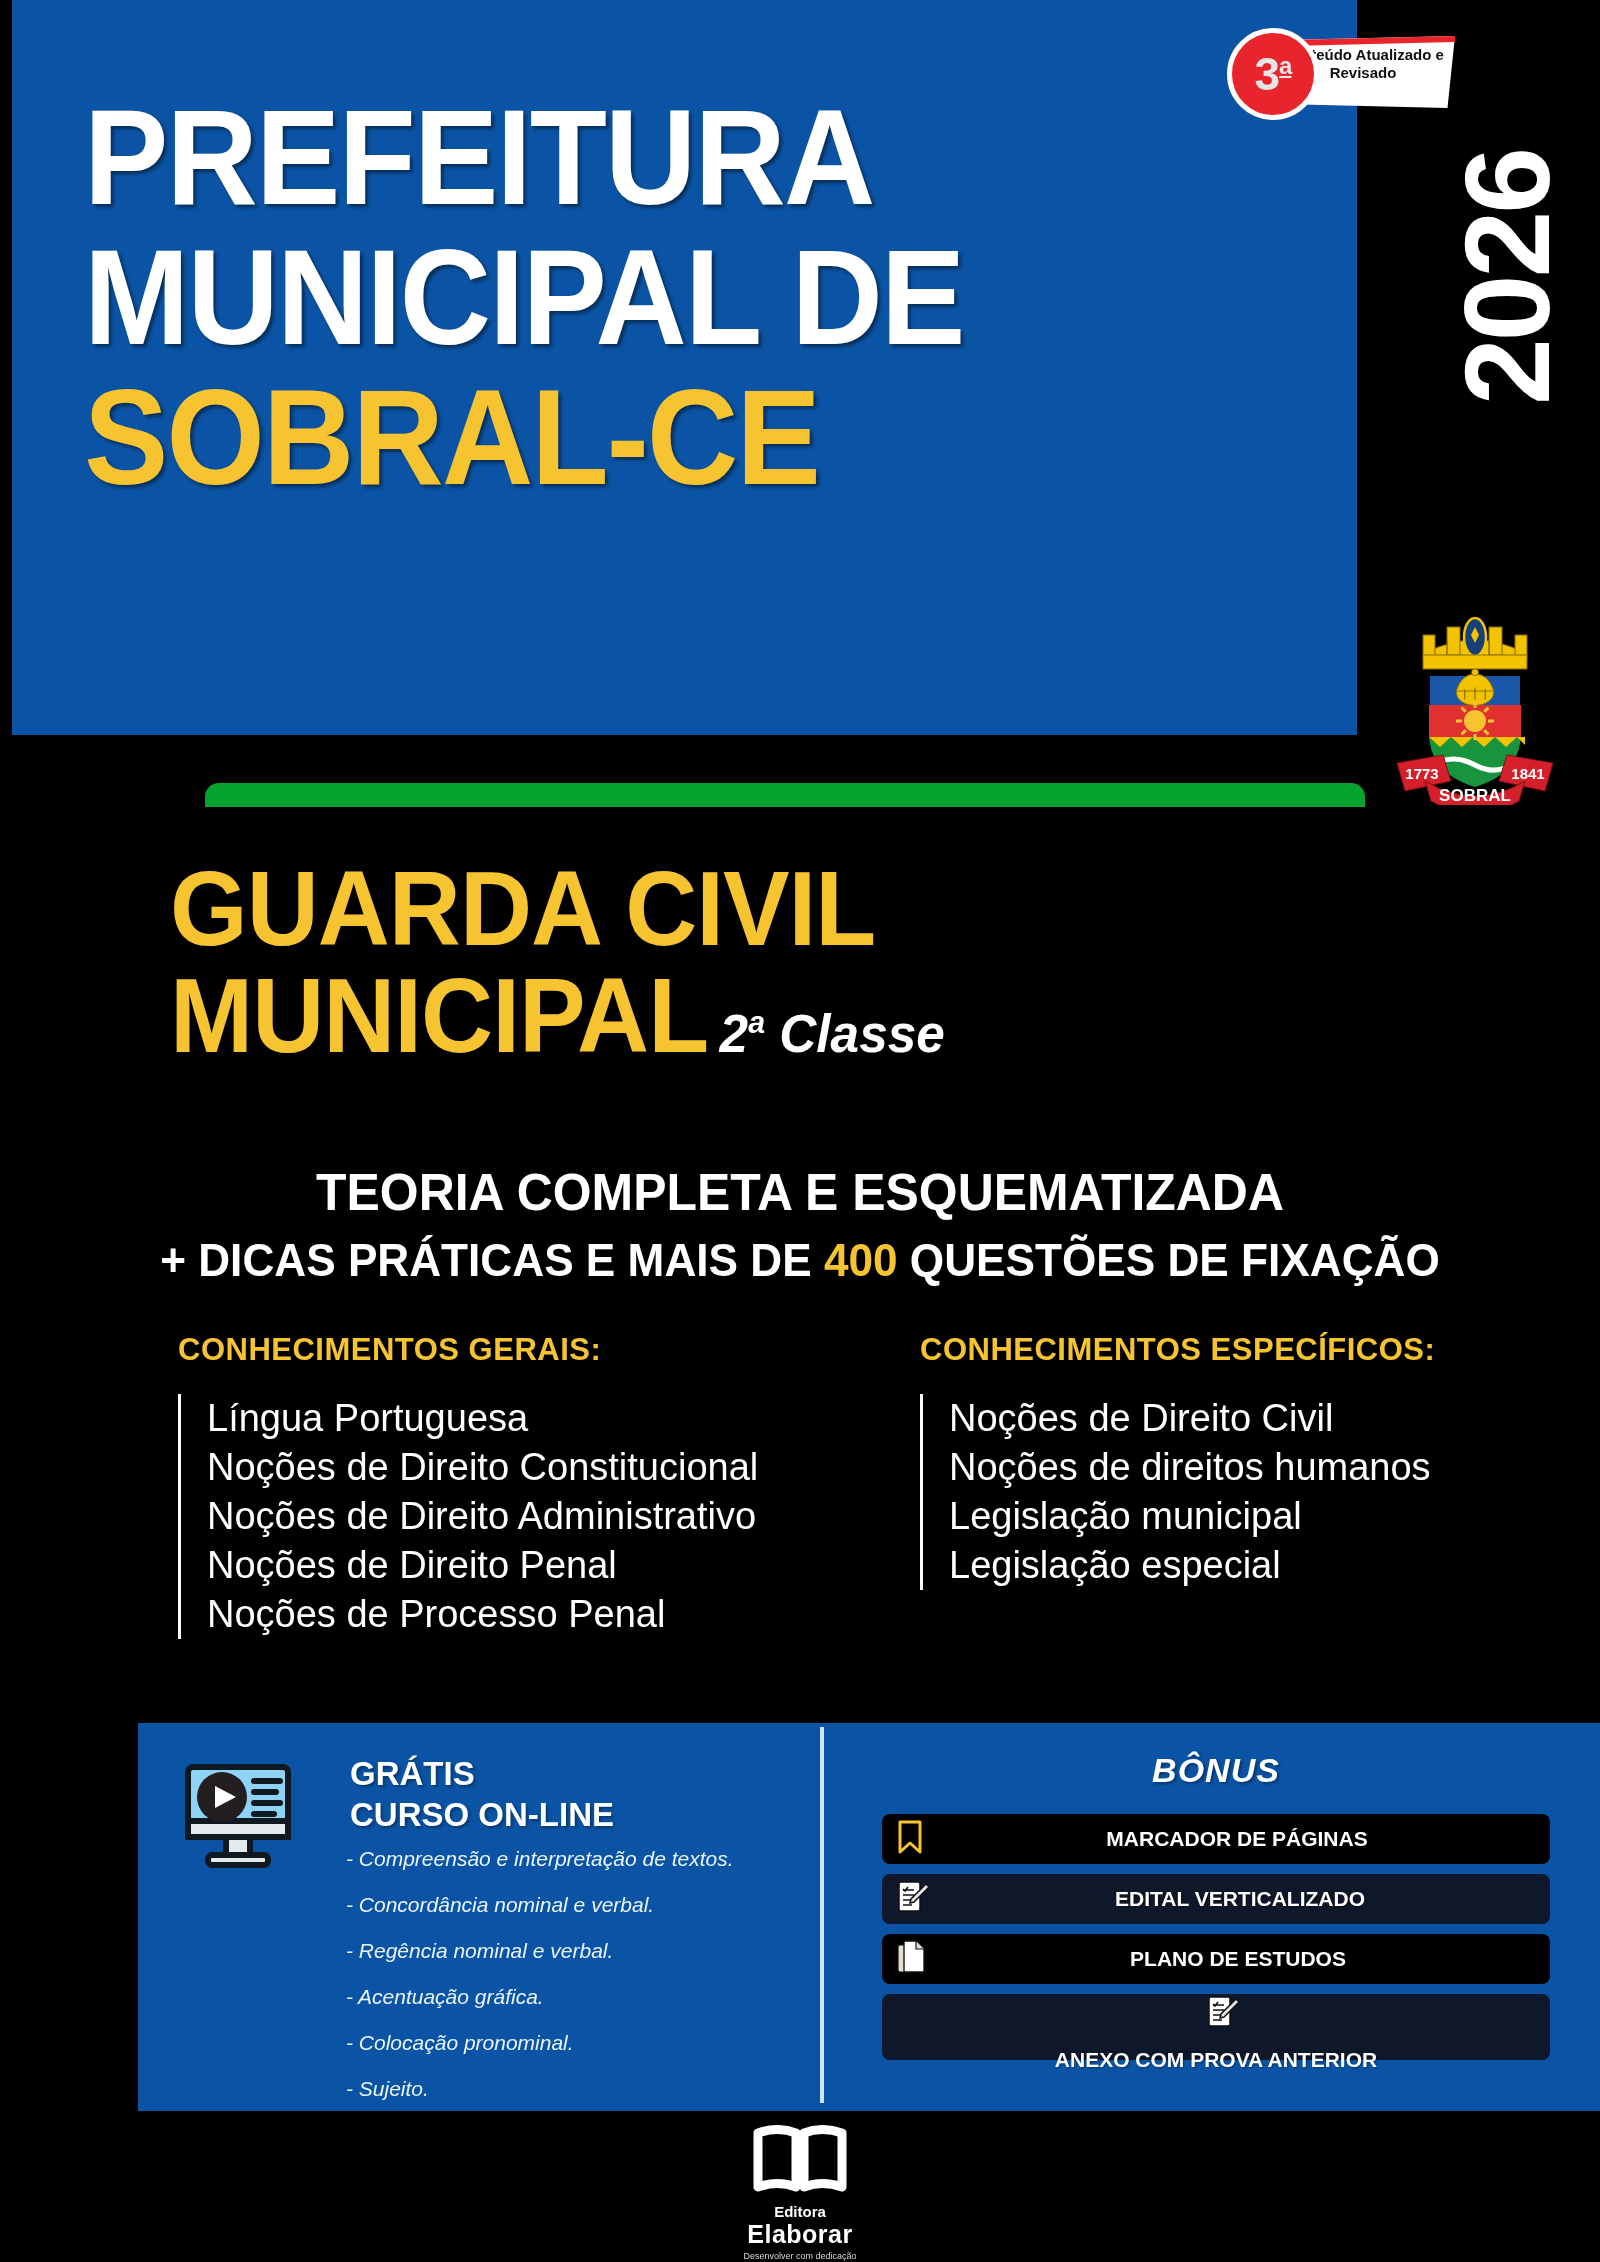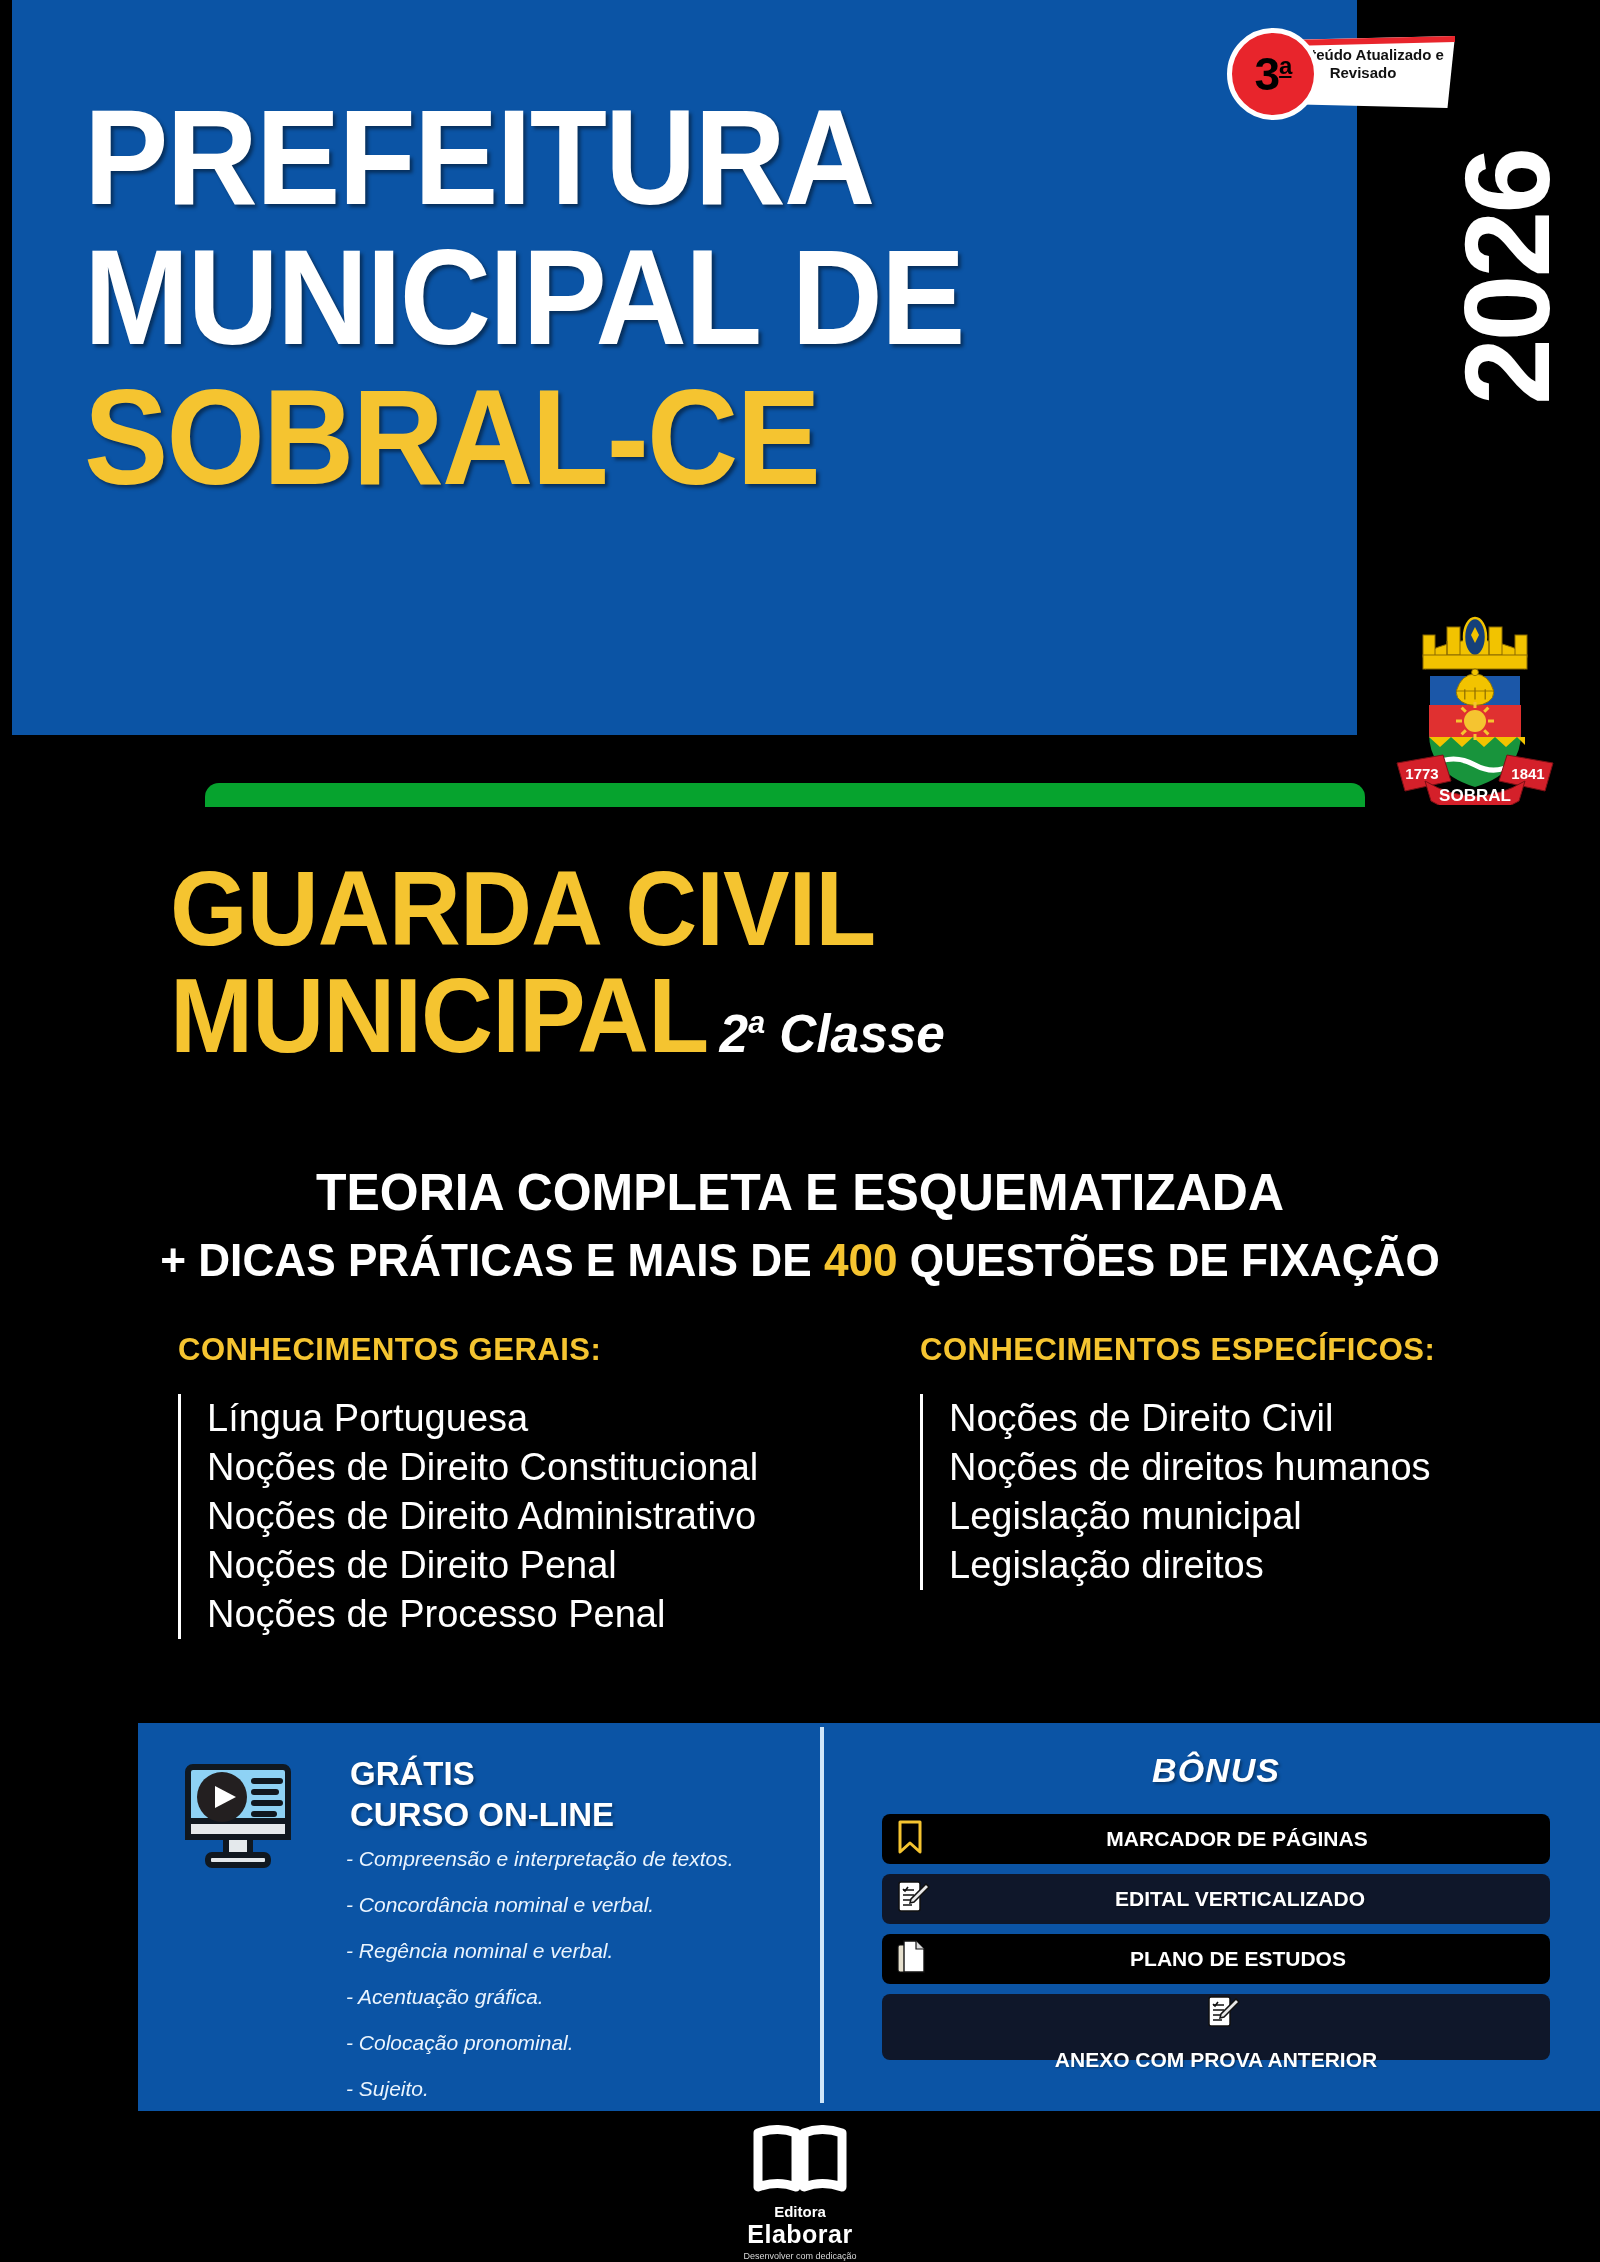--- a/index.html
+++ b/index.html
@@ -50,21 +50,21 @@
     position: absolute; left: 52px; top: 18px; width: 168px;
     text-align: center; color: #111; font-size: 15px; font-weight: bold;
     line-height: 1.2;
   }
   .badge-circle {
     position: absolute; left: 0px; top: 0px; width: 92px; height: 92px;
     border-radius: 50%; background: #E8252C; border: 5px solid #FFFFFF;
     display: flex; align-items: center; justify-content: center;
   }
   .badge-circle span {
-    color: #000000; font-size: 46px; font-weight: bold; line-height: 1;
+    color: #e5e5e5; font-size: 46px; font-weight: bold; line-height: 1;
     letter-spacing: -1px;
   }
   .badge-circle sup {
     font-size: 24px; text-decoration: underline; vertical-align: super;
   }
 
   
   .year {
     position: absolute; right: 24px; top: 150px;
     color: #FFFFFF; font-weight: bold; font-size: 120px;
@@ -290,21 +290,21 @@
       <li>Noções de Processo Penal</li>
     </ul>
   </div>
 
   <div class="know right">
     <div class="know-head">CONHECIMENTOS ESPECÍFICOS:</div>
     <ul class="know-list">
       <li>Noções de Direito Civil</li>
       <li>Noções de direitos humanos</li>
       <li>Legislação municipal</li>
-      <li>Legislação direitos</li>
+      <li>Legislação especial</li>
     </ul>
   </div>
 
   <div class="bottom-panel">
 
     <div class="bp-left">
       <div class="monitor-icon">
         <svg width="128" height="128" viewBox="0 0 128 128" xmlns="http://www.w3.org/2000/svg">
           <rect x="14" y="12" width="100" height="70" rx="5" fill="#8ED2F5" stroke="#101820" stroke-width="6"></rect>
           <rect x="14" y="66" width="100" height="16" fill="#E4E9EC" stroke="#101820" stroke-width="6"></rect>

